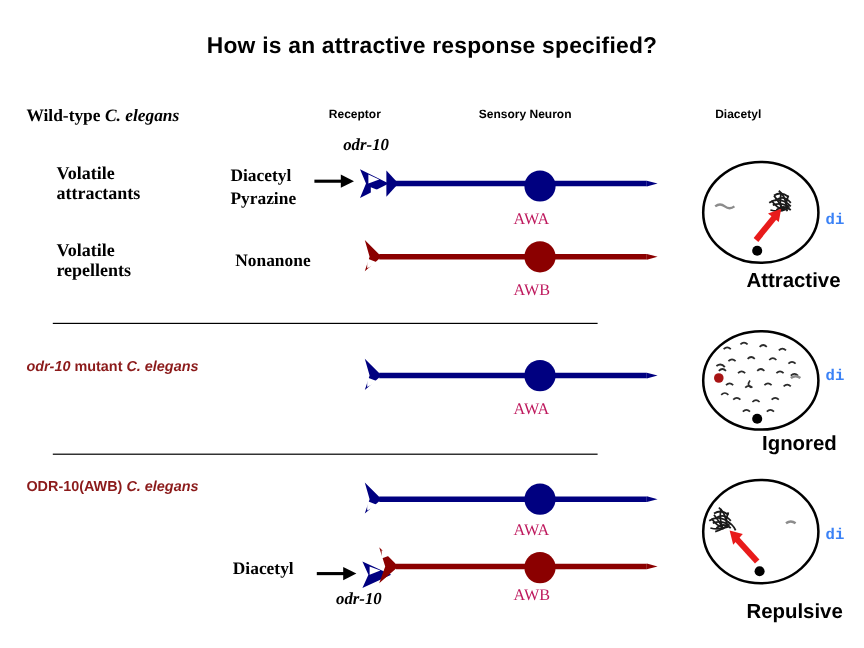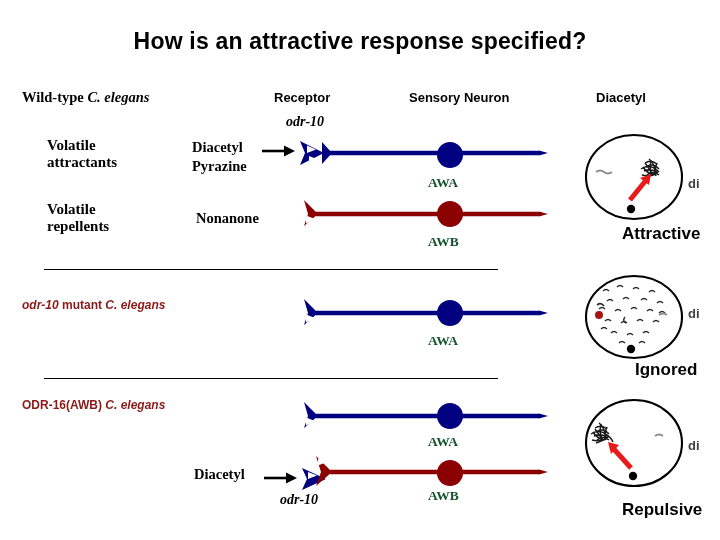--- a/index.html
+++ b/index.html
@@ -10,28 +10,28 @@
     overflow:hidden;
     position:relative;
   }
   .abs{position:absolute;}
 
   
   #title{
     left:0;top:28px;width:720px;
     text-align:center;
     font-family:"Liberation Sans",sans-serif;
-    font-size:23px;font-weight:bold;color:#000;
+    font-size:19px;font-weight:bold;color:#000;
     letter-spacing:.2px;
   }
 
   
   .colhead{
     font-family:"Liberation Sans",sans-serif;
-    font-size:13px;font-weight:bold;color:#000;
+    font-size:10px;font-weight:bold;color:#000;
     white-space:nowrap;
   }
   .serifhead{
     font-family:"Liberation Serif",serif;
     font-size:14.5px;font-weight:bold;color:#000;
     white-space:nowrap;
   }
   .serifhead i{font-style:italic;}
 
   
@@ -52,51 +52,51 @@
   }
   .strainlabel{
     font-family:"Liberation Sans",sans-serif;
     font-size:12px;font-weight:bold;color:#8B1A1A;
     white-space:nowrap;
   }
   .strainlabel i{font-style:italic;}
 
   .neuronlabel{
     font-family:"Liberation Serif",serif;
-    font-size:13.5px;font-weight:bold;color:#14532d;
+    font-size:13.5px;font-weight:normal;color:#be185d;
     white-space:nowrap;
   }
 
   .outcome{
     font-family:"Liberation Sans",sans-serif;
     font-size:17px;font-weight:bold;color:#000;
     white-space:nowrap;
     margin-left:28px;
   }
   .dilabel{
-    font-family:Liberation Sans, sans-serif;
-    font-size:13px;font-weight:bold;color:#404040;
+    font-family:Liberation Mono, monospace;
+    font-size:13px;font-weight:bold;color:#3b82f6;
     white-space:nowrap;
     text-align:right;
   }
 
   .divider{
     height:0;border-top:1.3px solid #000;
   }
   svg{display:block;overflow:visible;}
 </style>
 </head>
 <body>
 
 <div class="abs" id="title">How is an attractive response specified?</div>
 
 <div class="abs serifhead" style="left:22px;top:89px;"><span>Wild-type </span><i>C. elegans</i></div>
 
 <div class="abs colhead" style="left:274px;top:90px;">Receptor</div>
-<div class="abs colhead" style="left:399px;top:90px;margin-left:10px;">Sensory Neuron</div>
+<div class="abs colhead" style="left:399px;top:90px;">Sensory Neuron</div>
 <div class="abs colhead" style="left:596px;top:90px;">Diacetyl</div>
 
 <div class="abs leftlabel" style="left:47px;top:137px;">
   <div>Volatile</div>
   <div>attractants</div>
 </div>
 
 <div class="abs ligand" style="left:192px;top:139px;">Diacetyl</div>
 <div class="abs ligand" style="left:192px;top:158px;">Pyrazine</div>
 
@@ -234,21 +234,21 @@
 
   <g stroke="#8C8C8C" stroke-width="2" fill="none">
     <path d="M76,40 q4,-3 8,0"></path>
   </g>
 </svg>
 <div class="abs dilabel" style="left:688px;top:306px;">di</div>
 <div class="abs outcome" style="left:607px;top:360px;">Ignored</div>
 
 <div class="abs divider" style="left:44px;top:378px;width:454px;"></div>
 
-<div class="abs strainlabel" style="left:22px;top:398px;"><span>ODR-16(AWB)</span><span> </span><i>C. elegans</i></div>
+<div class="abs strainlabel" style="left:22px;top:398px;"><span>ODR-10(AWB)</span><span> </span><i>C. elegans</i></div>
 
 <svg class="abs" style="left:296px;top:398px;" width="256" height="36">
   <line x1="20" y1="18" x2="243" y2="18" stroke="#000080" stroke-width="4.6"></line>
   <polygon points="243,15.6 252,18 243,20.4" fill="#000080"></polygon>
   <g>
     <polygon points="8,4 22,18 8,30 12,18" fill="#000080"></polygon>
     <polygon points="10,19.5 19,23 10,27.5" fill="#ffffff"></polygon>
   </g>
 </svg>
 <svg class="abs" style="left:433px;top:399px;" width="34" height="34">

